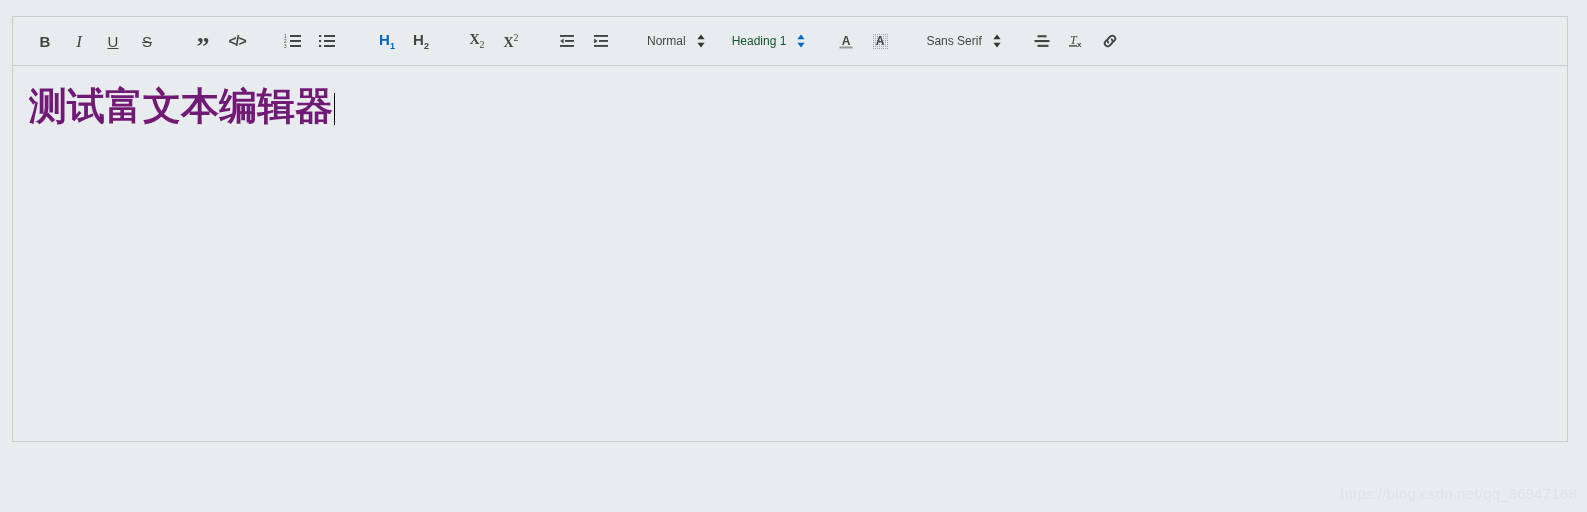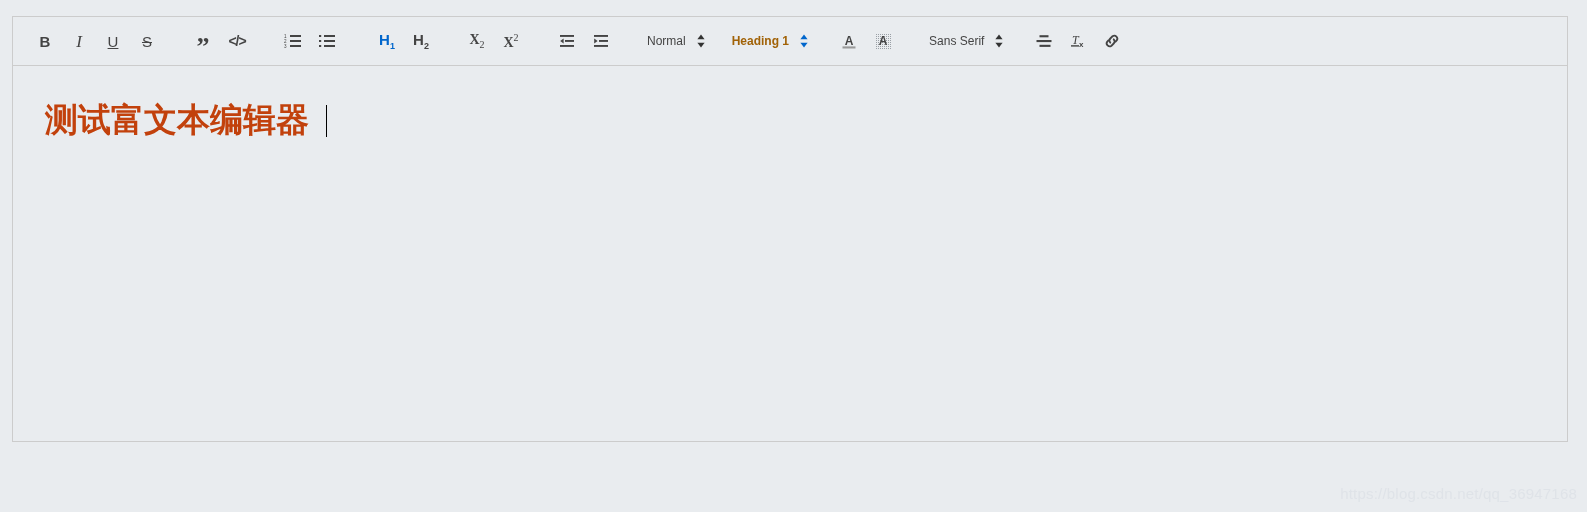--- a/index.html
+++ b/index.html
@@ -108,44 +108,44 @@
   .tb-select {
     display: flex;
     align-items: center;
     height: 28px;
     cursor: pointer;
     color: #444;
     font-size: 12px;
     flex: 0 0 auto;
     white-space: nowrap;
   }
-  .tb-select.active { color: #a16207; font-weight: bold; }
+  .tb-select.active { color: #14532d; }
   .tb-select .sel-label { margin-right: 10px; }
   .chev {
     display: inline-flex;
     flex-direction: column;
     align-items: center;
     justify-content: center;
     line-height: 0;
   }
 
   
   .editor-body {
     flex: 1 1 auto;
     padding: 18px 16px 0 16px;
     background: #e9ecef;
     overflow: hidden;
   }
   .doc-heading {
     font-family: "DejaVu Sans", "Liberation Sans", sans-serif;
     font-weight: bold;
-    font-size: 33px;
+    font-size: 38px;
     line-height: 1.2;
-    color: #c2410c;
-    margin: 16px;
+    color: #701a75;
+    margin: 0;
     display: inline-block;
     white-space: pre;
   }
   .caret {
     display: inline-block;
     width: 1px;
     height: 32px;
     background: #000;
     vertical-align: -6px;
     margin-left: 1px;

